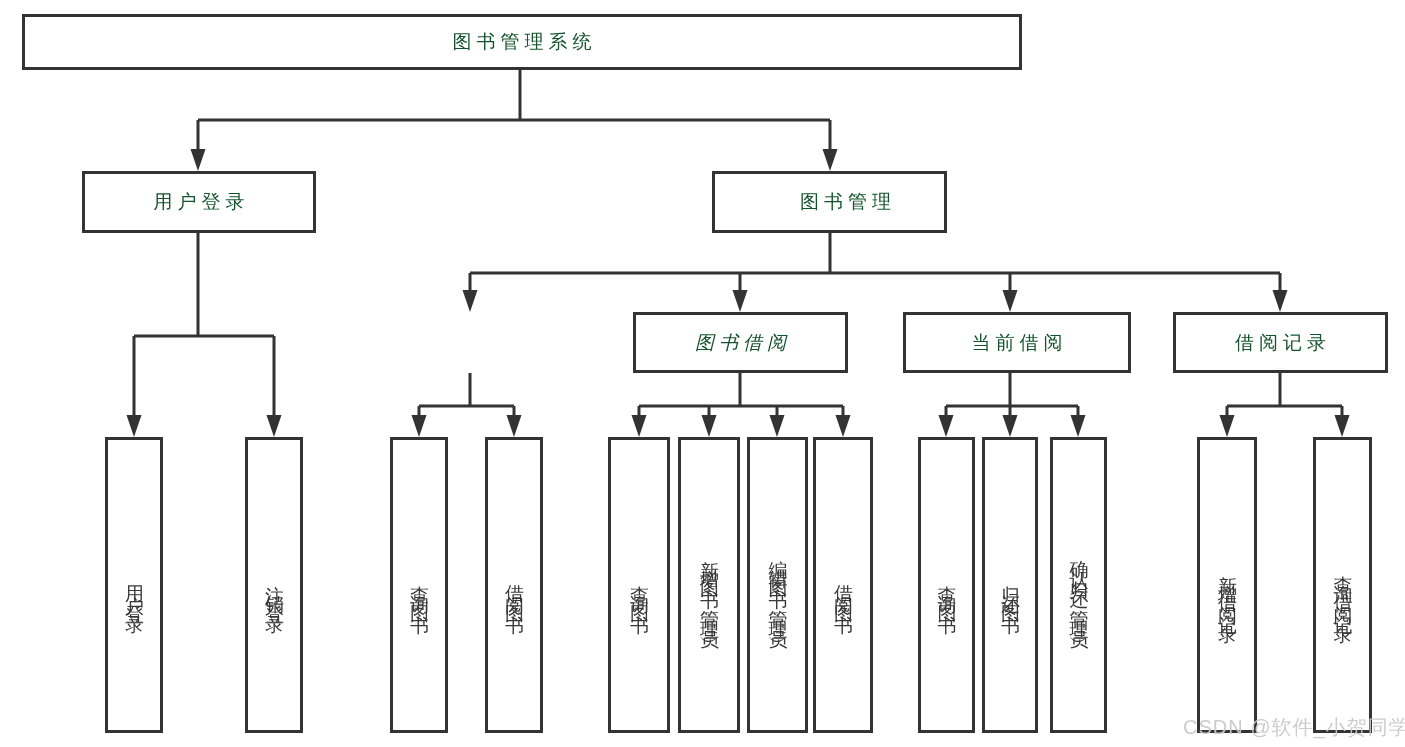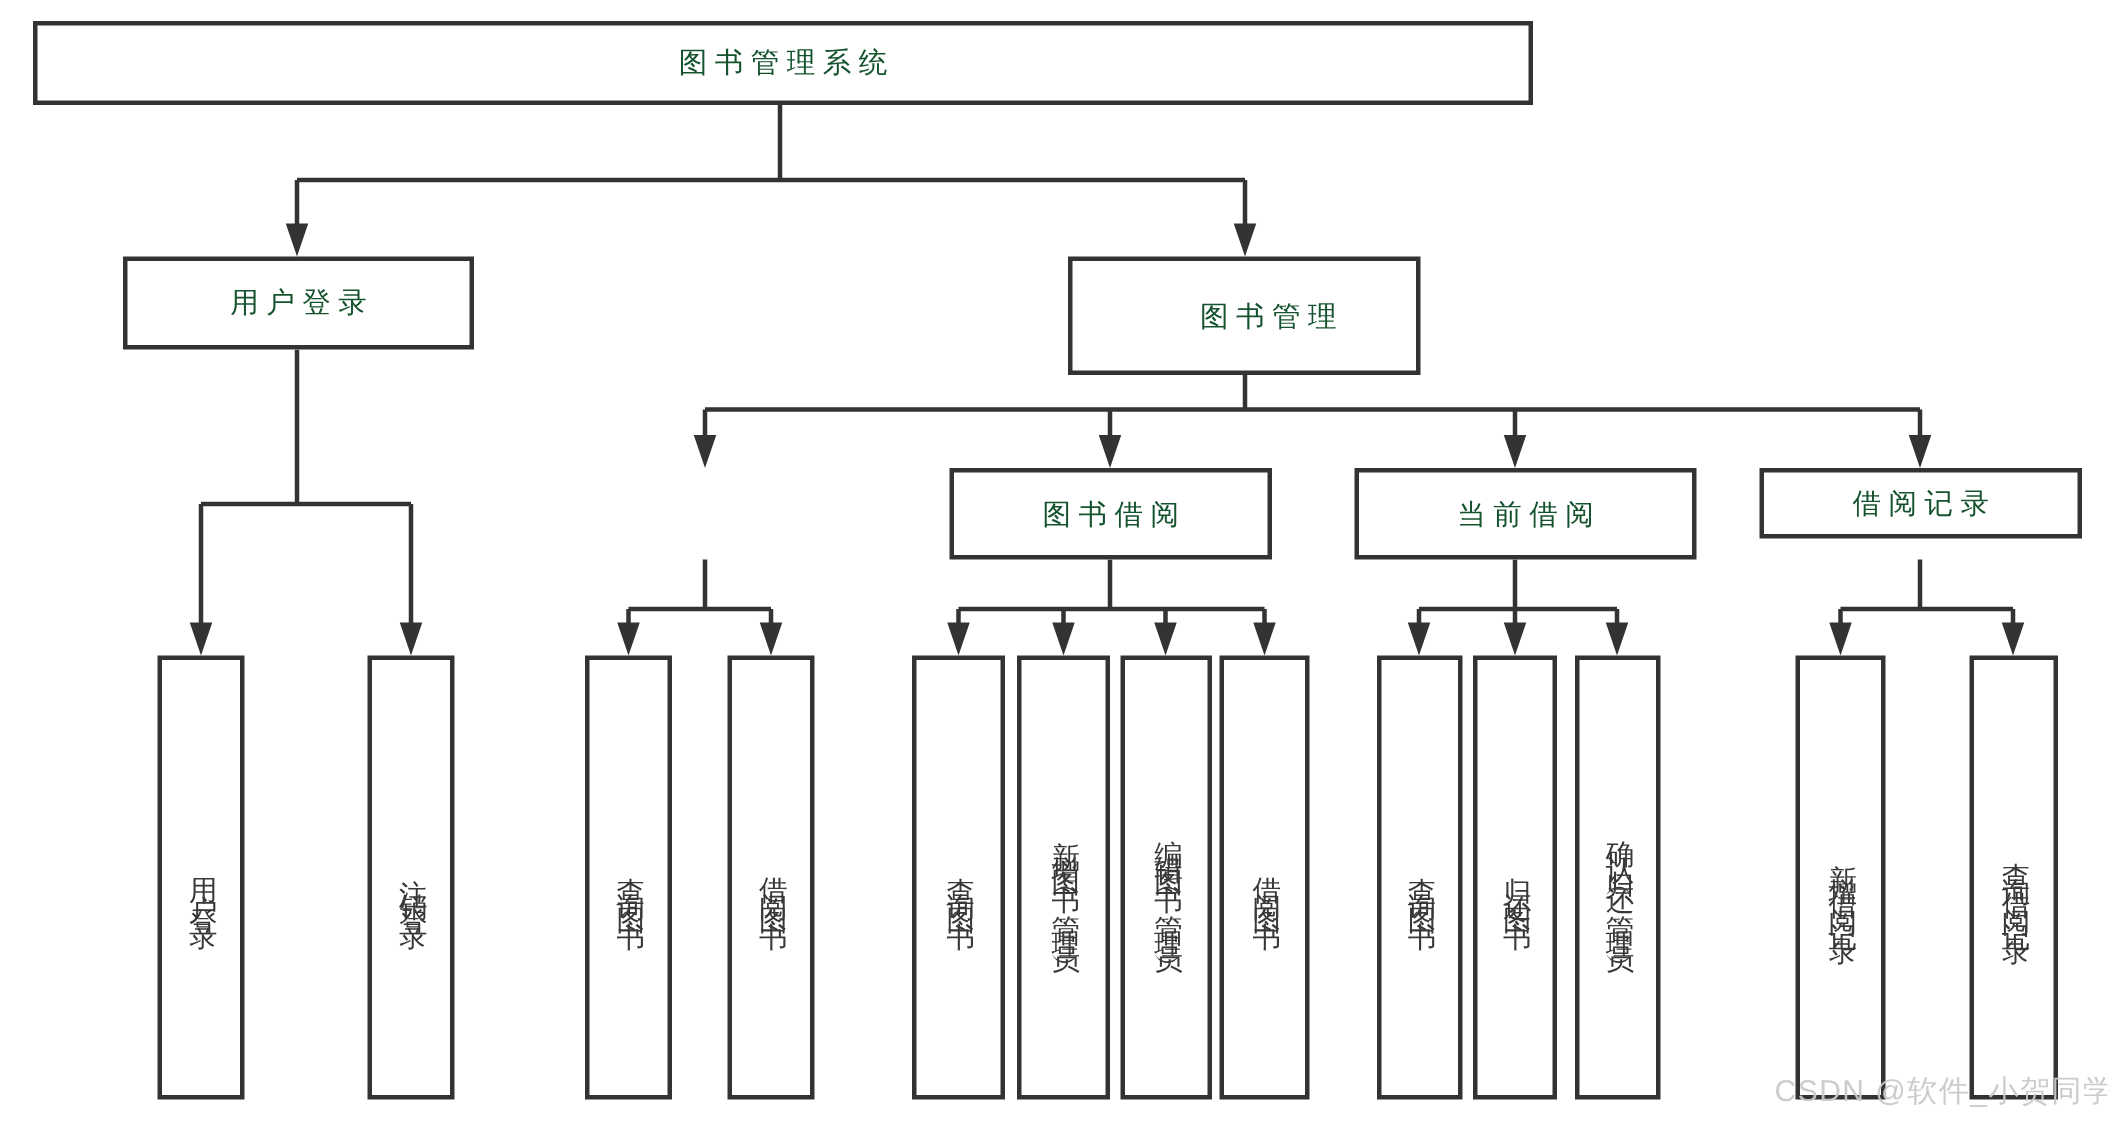--- a/index.html
+++ b/index.html
@@ -108,31 +108,31 @@
       M1334.5 415 L1349.5 415 L1342 437 Z"></path>
   </svg>
 
   <div class="node hnode" style="left:22px;top:14px;width:1000px;height:56px;">
     <span>图书管理系统</span>
   </div>
 
   <div class="node hnode" style="left:82px;top:171px;width:234px;height:62px;">
     <span>用户登录</span>
   </div>
-  <div class="node hnode" style="left:712px;top:171px;width:235px;height:79px;padding-left:32px;">
+  <div class="node hnode" style="left:712px;top:171px;width:235px;height:62px;padding-left:32px;">
     <span>图书管理</span>
   </div>
 
-  <div class="node hnode" style="left:633px;top:312px;width:215px;height:61px;">
+  <div class="node hnode" style="left:633px;top:312px;width:215px;height:61px;font-style:italic;">
     <span>图书借阅</span>
   </div>
   <div class="node hnode" style="left:903px;top:312px;width:228px;height:61px;">
     <span>当前借阅</span>
   </div>
-  <div class="node hnode" style="left:1173px;top:312px;width:215px;height:47px;">
+  <div class="node hnode" style="left:1173px;top:312px;width:215px;height:61px;">
     <span>借阅记录</span>
   </div>
 
   <div class="node vnode" style="left:105px;top:437px;width:58px;height:296px;">
     <span>用户登录</span>
   </div>
   <div class="node vnode" style="left:245px;top:437px;width:58px;height:296px;">
     <span>注销登录</span>
   </div>
 

